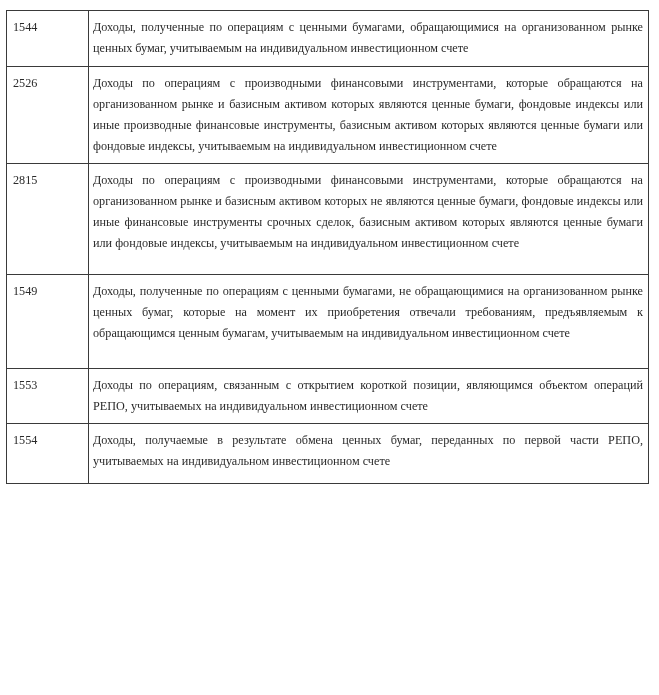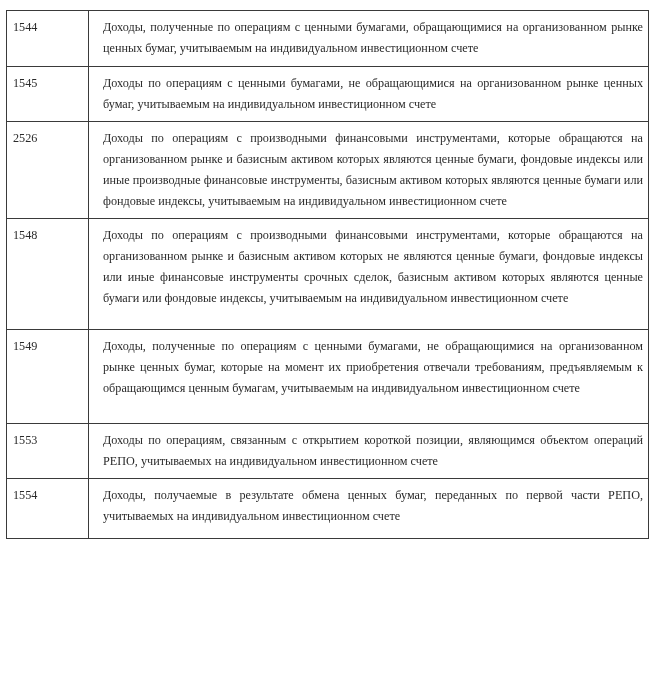--- a/index.html
+++ b/index.html
@@ -5,41 +5,37 @@
   html, body { margin: 0; padding: 0; background: #ffffff; }
   body { width: 659px; height: 695px; position: relative; overflow: hidden; }
   .tbl {
     position: absolute; left: 6px; top: 10px; width: 643px;
     border-collapse: collapse;
     font-family: "Liberation Serif", "DejaVu Serif", serif;
     font-size: 12.2px; color: #2a2a2a;
   }
   .tbl td { border: 1.5px solid #3a3a3a; vertical-align: top; padding: 6px 5px 6px 5px; line-height: 21px; }
   .tbl td.code { width: 70px; padding-left: 6px; margin-top: 8px; }
-  .tbl td.desc { text-align: justify; padding-left: 14px; padding-right: 5px; margin-top: 44px; }
+  .tbl td.desc { text-align: justify; padding-left: 4px; padding-right: 5px; margin-top: 44px; }
 </style>
 </head>
 <body>
 
 <table class="tbl">
   <tbody>
     <tr style="height:56px">
       <td class="code">1544</td>
       <td class="desc">Доходы, полученные по операциям с ценными бумагами, обращающимися на организованном рынке ценных бумаг, учитываемым на индивидуальном инвестиционном счете</td>
     </tr>
-    <tr style="height:52px">
-      <td class="code">1545</td>
-      <td class="desc">Доходы по операциям с ценными бумагами, не обращающимися на организованном рынке ценных бумаг, учитываемым на индивидуальном инвестиционном счете</td>
-    </tr>
     <tr style="height:94px">
       <td class="code">2526</td>
       <td class="desc">Доходы по операциям с производными финансовыми инструментами, которые обращаются на организованном рынке и базисным активом которых являются ценные бумаги, фондовые индексы или иные производные финансовые инструменты, базисным активом которых являются ценные бумаги или фондовые индексы, учитываемым на индивидуальном инвестиционном счете</td>
     </tr>
     <tr style="height:111px">
-      <td class="code">1548</td>
+      <td class="code">2815</td>
       <td class="desc">Доходы по операциям с производными финансовыми инструментами, которые обращаются на организованном рынке и базисным активом которых не являются ценные бумаги, фондовые индексы или иные финансовые инструменты срочных сделок, базисным активом которых являются ценные бумаги или фондовые индексы, учитываемым на индивидуальном инвестиционном счете</td>
     </tr>
     <tr style="height:94px">
       <td class="code">1549</td>
       <td class="desc">Доходы, полученные по операциям с ценными бумагами, не обращающимися на организованном рынке ценных бумаг, которые на момент их приобретения отвечали требованиям, предъявляемым к обращающимся ценным бумагам, учитываемым на индивидуальном инвестиционном счете</td>
     </tr>
     <tr style="height:52px">
       <td class="code">1553</td>
       <td class="desc">Доходы по операциям, связанным с открытием короткой позиции, являющимся объектом операций РЕПО, учитываемых на индивидуальном инвестиционном счете</td>
     </tr>

